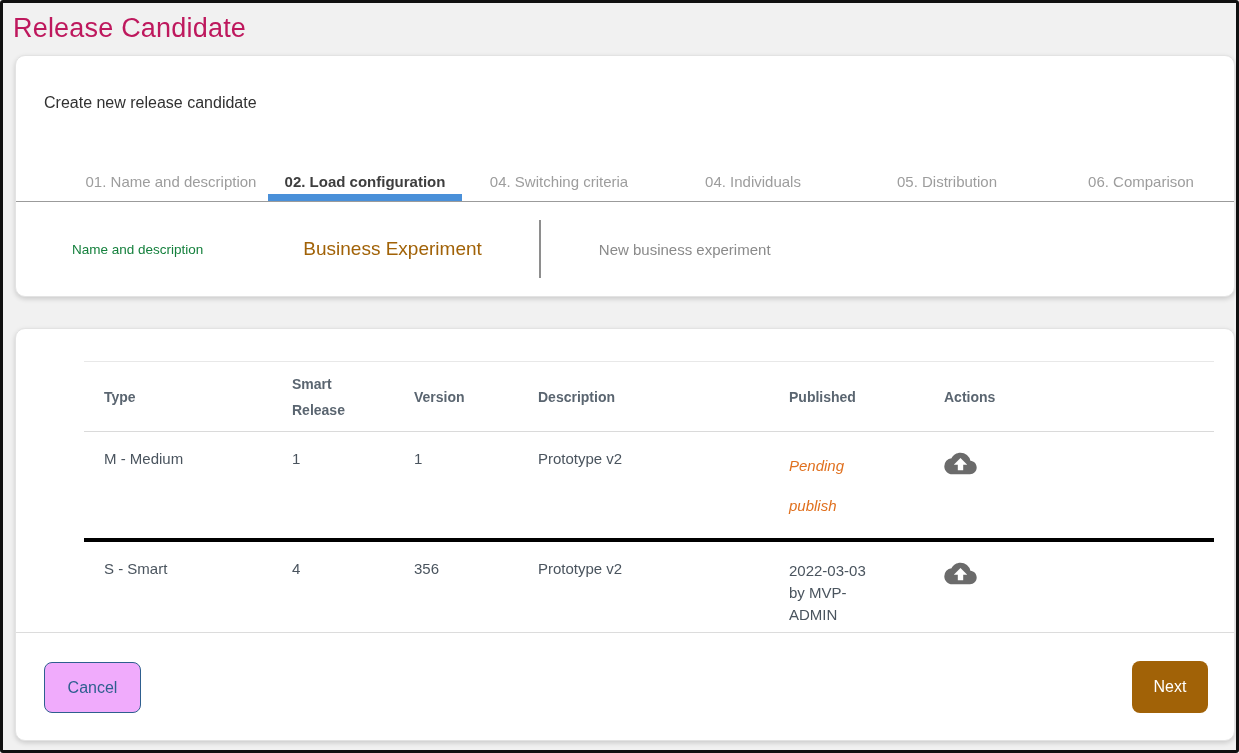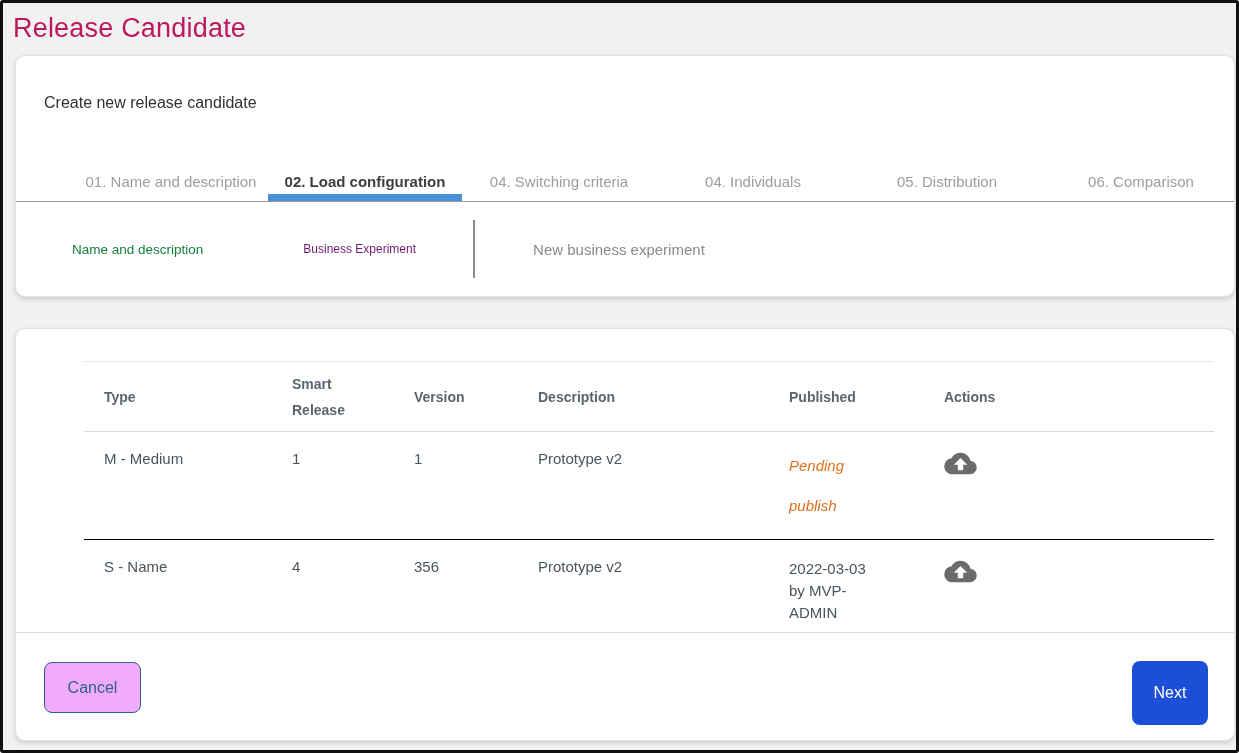--- a/index.html
+++ b/index.html
@@ -53,35 +53,35 @@
     position:absolute; left:0; right:0; top:145px; height:1px; background:#9b9b9b;
   }
 
   
   .subtabs {
     position:absolute; left:0; right:0; top:146px; bottom:0;
     display:flex; align-items:center;
   }
   .subtab { white-space:nowrap; cursor:pointer; }
   .subtab-1 { margin-left:56px; font-size:13.5px; color:#15803d; }
-  .subtab-2 { margin-left:100px; font-size:12px; color:#701a75; }
+  .subtab-2 { margin-left:100px; font-size:19px; color:#a16207; }
   .subtab-vdivider { margin-left:57px; width:2px; height:58px; background:#8e8e8e; }
   .subtab-3 { margin-left:58px; font-size:15px; color:#8a8a8a; }
 
   
   .table-wrap { position:absolute; left:68px; right:20px; top:32px; }
   table { width:100%; border-collapse:collapse; table-layout:fixed; }
   thead tr { height:70px; border-top:1px solid #e8e8e8; border-bottom:1px solid #dadada; }
   th {
     text-align:left; vertical-align:middle;
     font-size:14px; font-weight:700; color:#5a6570;
   }
   th.first, td.first { padding-left:20px; }
   th .narrow { display:block; max-width:62px; line-height:26px; }
-  tbody tr.row-1 { height:108px; border-bottom:1px solid #000000; }
+  tbody tr.row-1 { height:108px; border-bottom:4px solid #000000; }
   tbody tr.row-2 { height:92px; }
   td {
     vertical-align:top; padding-top:18px;
     font-size:15px; color:#4a545e;
   }
   .pub {
     display:block; width:96px;
   }
   .pub.pending {
     color:#e0701e; font-style:italic; line-height:40px; margin-top:-4px;
@@ -95,22 +95,22 @@
   .action-btn svg { display:block; }
 
   
   .footer-divider { position:absolute; left:0; right:0; top:303px; height:1px; background:#dcdcdc; }
   .btn-cancel {
     position:absolute; left:28px; top:333px; width:97px; height:51px;
     background:#f0abfc; border:1px solid #2e5f8f; border-radius:8px;
     color:#2e5f8f; font-size:16px; font-family:inherit; cursor:pointer;
   }
   .btn-next {
-    position:absolute; right:26px; top:332px; width:76px; height:64px;
-    background:#1d4ed8; border:none; border-radius:8px;
+    position:absolute; right:26px; top:332px; width:76px; height:52px;
+    background:#a16207; border:none; border-radius:8px;
     color:#fff; font-size:16px; font-family:inherit; cursor:pointer;
   }
 </style>
 </head>
 <body>
 
 <div class="frame">
 
   <div class="page-title">Release Candidate</div>
 
@@ -190,21 +190,21 @@
               <button class="action-btn" aria-label="publish">
                 <span>
                   <svg width="33" height="27" viewBox="0 0 24 20">
                     <path fill="#6b6b6b" d="M19.35 8.04A7.49 7.49 0 0 0 12 2C9.11 2 6.6 3.64 5.35 6.04A5.994 5.994 0 0 0 0 12c0 3.31 2.69 6 6 6h13c2.76 0 5-2.24 5-5 0-2.64-2.05-4.78-4.65-4.96zM14 11v4h-4v-4H7l5-5 5 5h-3z"></path>
                   </svg>
                 </span>
               </button>
             </td>
           </tr>
           <tr class="row-2">
-            <td class="first">S - Name</td>
+            <td class="first">S - Smart</td>
             <td>4</td>
             <td>356</td>
             <td>Prototype v2</td>
             <td>
                 <span class="pub date">2022-03-03 by MVP-ADMIN</span>
               </td>
             <td>
               <button class="action-btn" aria-label="publish">
                 <span>
                   <svg width="33" height="27" viewBox="0 0 24 20">

